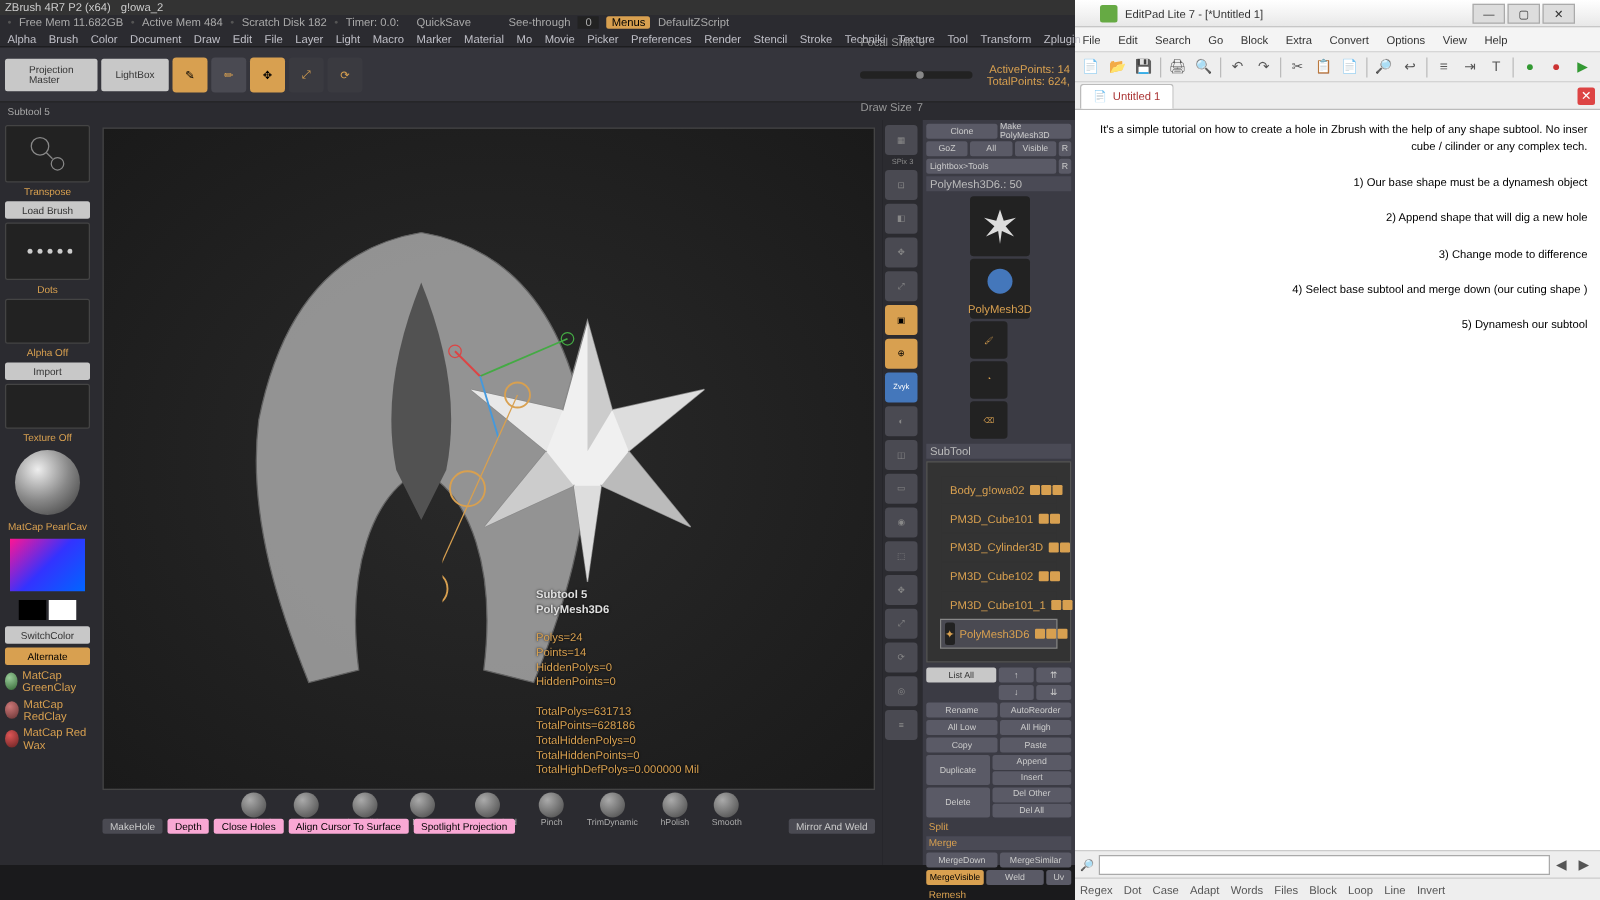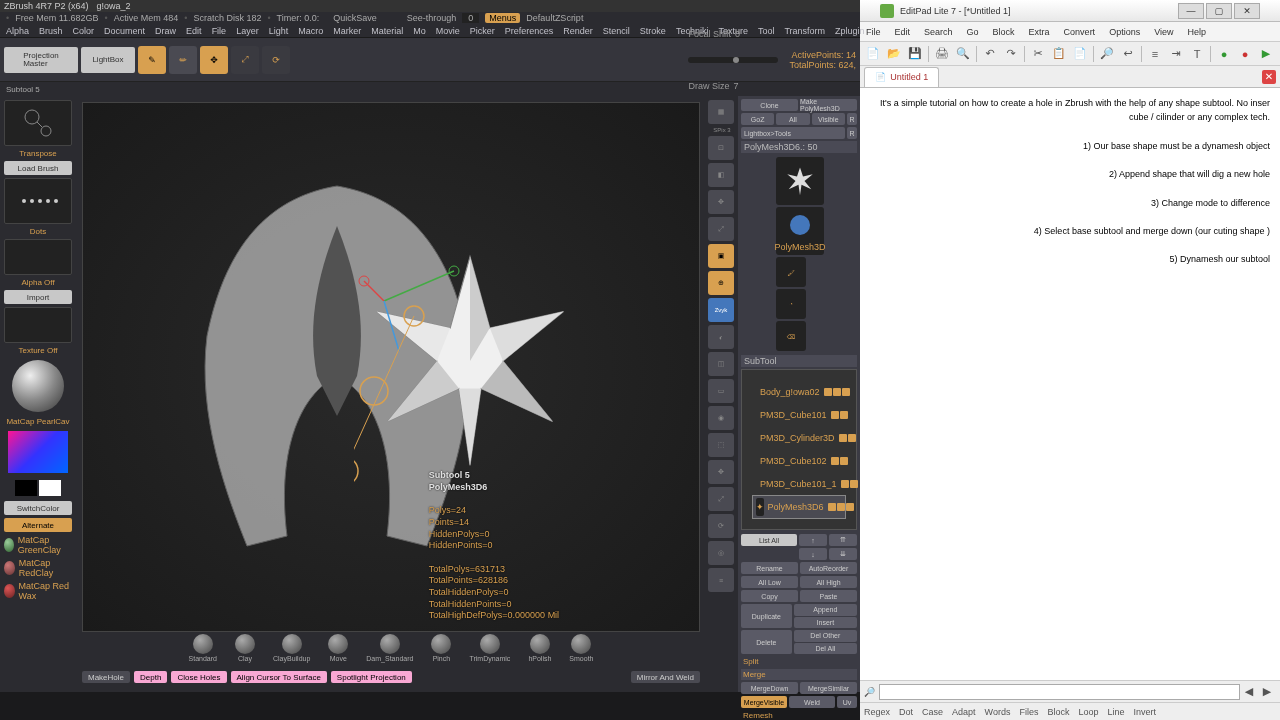--- a/index.html
+++ b/index.html
@@ -50,21 +50,21 @@
 .z-canvas { flex: 1; background: #2b2b30; padding: 6px; position: relative; }
 .canvas-inner { position: absolute; left: 6px; top: 6px; right: 6px; bottom: 60px; background: radial-gradient(ellipse at center, #2a2a2a 0%, #1a1a1a 100%); border: 1px solid #444; }
 .stats-overlay { position: absolute; bottom: 70px; left: 56%; color: #d8a050; font-size: 9px; line-height: 1.3; text-shadow: 0 0 2px #000; white-space: pre; }
 .stats-overlay .white { color: #e0e0e0; font-weight: bold; }
 
 .brush-row { position: absolute; bottom: 28px; left: 6px; right: 6px; height: 32px; display: flex; gap: 18px; padding: 0 10px; align-items: center; justify-content: center; }
 .brush-slot { display: flex; flex-direction: column; align-items: center; gap: 1px; }
 .brush-ball { width: 20px; height: 20px; border-radius: 50%; background: radial-gradient(circle at 35% 30%, #aaa, #444); }
 .brush-label { font-size: 7px; color: #aaa; }
 
-.bottom-bar { position: absolute; bottom: 8px; left: 6px; right: 6px; height: 14px; display: flex; gap: 4px; align-items: center; }
+.bottom-bar { position: absolute; bottom: 24px; left: 6px; right: 6px; height: 14px; display: flex; gap: 4px; align-items: center; }
 .bottom-pill { height: 12px; background: #4a4a52; border-radius: 2px; padding: 0 6px; display: flex; align-items: center; font-size: 8px; color: #ccc; }
 .bottom-pill.orange { background: #f9a8d4; color: #000; }
 
 .z-rightrail { width: 32px; background: #2b2b30; display: flex; flex-direction: column; gap: 3px; padding: 4px 2px; }
 .rail-btn { width: 26px; height: 24px; background: #4a4a52; border-radius: 3px; display: flex; align-items: center; justify-content: center; font-size: 7px; color: #888; }
 .rail-btn.on { background: #d8a050; color: #000; }
 .rail-label { font-size: 6px; text-align: center; color: #888; }
 
 .z-toolpanel { width: 122px; background: #3b3b44; display: flex; flex-direction: column; gap: 2px; padding: 3px; font-size: 8px; }
 .tp-row { display: flex; gap: 2px; }

